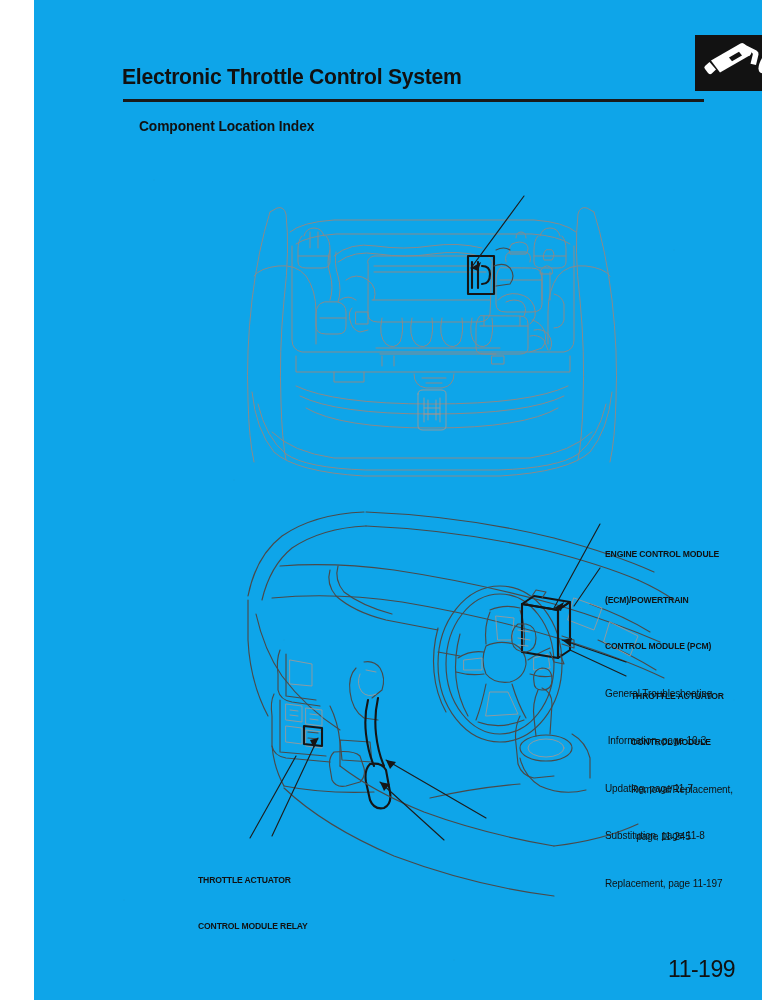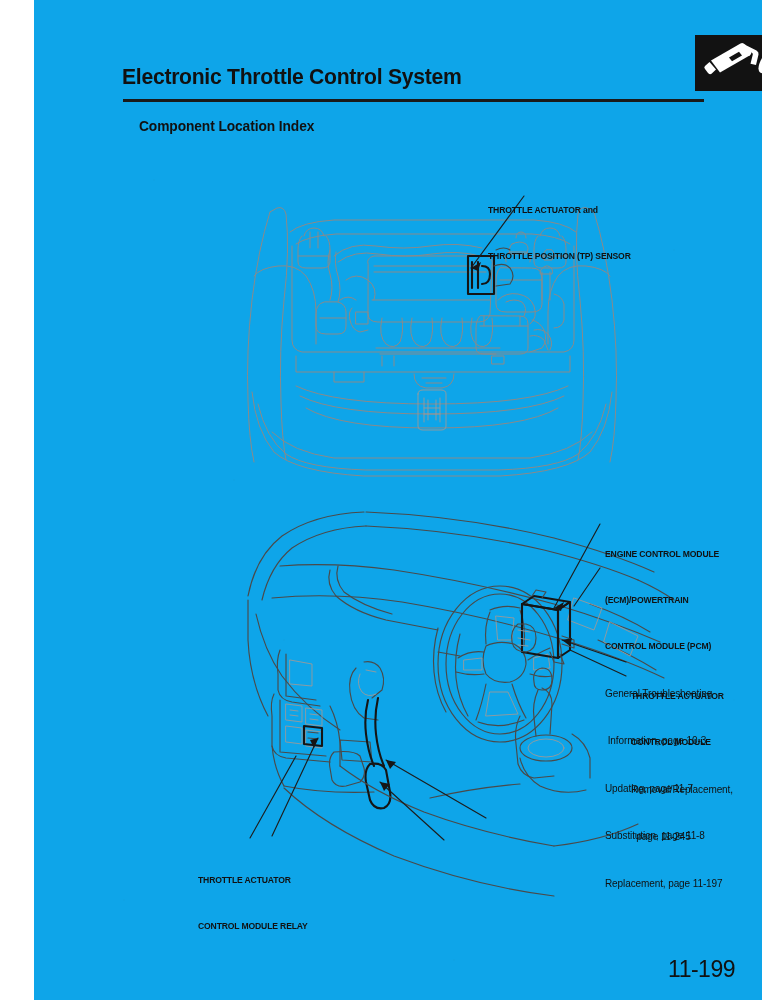--- a/index.html
+++ b/index.html
@@ -366,24 +366,20 @@
 
       <path class="lead" d="M410 840 L346 782"></path>
       <polygon class="arrowhead" points="346,782 356,784 350,791"></polygon>
 
       <path class="lead" d="M238 836 L284 738"></path>
       <polygon class="arrowhead" points="284,738 280,748 276,740"></polygon>
       <path class="lead" d="M216 838 L262 756"></path>
     </g>
   </svg>
 
-  <div class="callout" id="co-tp">
-    <span class="hd">THROTTLE ACTUATOR and</span>
-    <span class="hd">THROTTLE POSITION (TP) SENSOR</span>
-  </div>
 
   <div class="callout" id="co-ecm">
     <span class="hd">ENGINE CONTROL MODULE</span>
     <span class="hd">(ECM)/POWERTRAIN</span>
     <span class="hd">CONTROL MODULE (PCM)</span>
     <span class="sub">General Troubleshooting</span>
     <span class="sub"> Information, page 10-3</span>
     <span class="sub">Updating, page 11-7</span>
     <span class="sub">Substitution, page 11-8</span>
     <span class="sub">Replacement, page 11-197</span>

